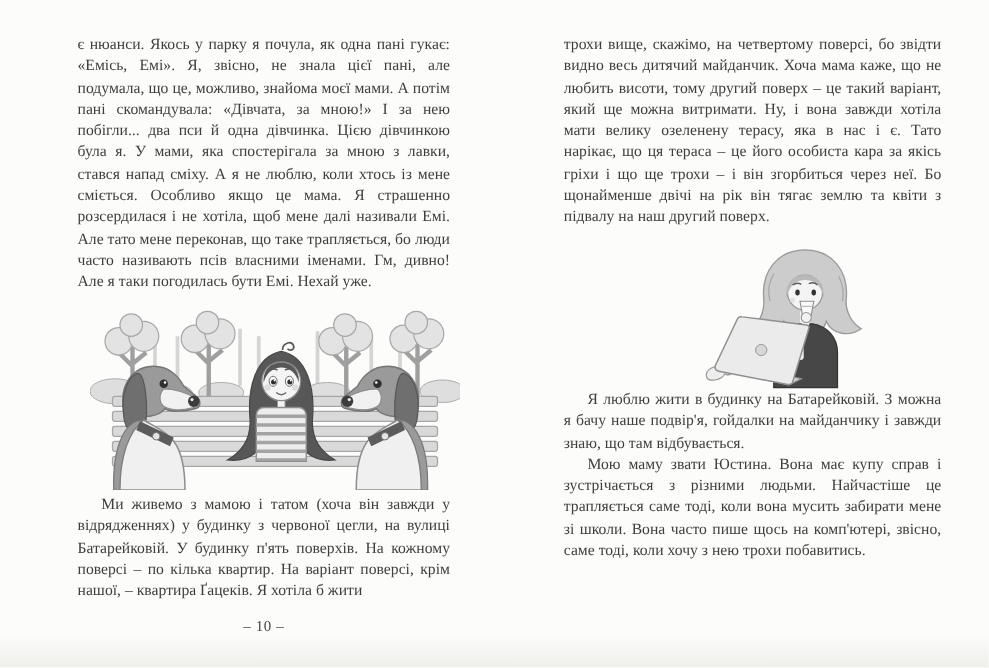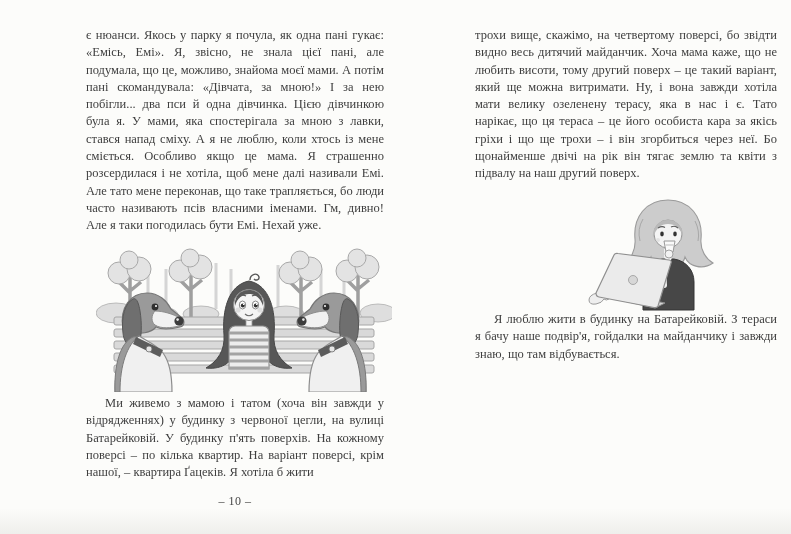--- a/index.html
+++ b/index.html
@@ -4,21 +4,21 @@
 <title>Book spread</title>
 <style>
   html,body{margin:0;padding:0;}
   body{
     width:791px;height:534px;overflow:hidden;
     background:#fcfcfa;
     font-family:"Liberation Serif", serif;
     color:#3e3e3e;
   }
   .spread{position:relative;width:791px;height:534px;background:#fcfcfa;}
-  .page{position:absolute;top:0;height:534px;margin-left:24px;}
+  .page{position:absolute;top:0;height:534px;}
   .page-left{left:0;width:395px;}
   .page-right{left:414px;width:396px;}
   .body-text{
     position:absolute;margin:0;
     font-size:12.5px;line-height:17.3px;
     text-align:justify;
     letter-spacing:0.02px;
   }
   .page-left .body-text{left:62px;width:298px;}
   .page-right .body-text,
@@ -189,19 +189,20 @@
 
         <g>
           <path d="M14 98 L72 111 L82 106 L24 94 Z" fill="#d4d4d4" stroke="#8f8f8f" stroke-width="1"></path>
           <path d="M13 96 L31 58 Q32 56 35 56.5 L86 63 Q89 63.5 88 66 L75 109 Q74 111 71 110.5 L16 100 Q13 99.5 13 96 Z" fill="#ebebeb" stroke="#8f8f8f" stroke-width="1.2"></path>
           <circle cx="50" cy="83" r="4.5" fill="#d7d7d7" stroke="#999999" stroke-width="0.8"></circle>
         </g>
       </svg>
     </figure>
 
     <div class="text-flow" style="top:311px">
-      <p class="body-text indent">Я люблю жити в будинку на Батарейковій. З тераси я бачу наше подвір'я, гойдалки на майданчику і завжди знаю, що там відбувається.</p>
+      <p class="body-text indent">Я люблю жити в будинку на Батарейковій. З можна я бачу наше подвір'я, гойдалки на майданчику і завжди знаю, що там відбувається.</p>
+      <p class="body-text indent">Мою маму звати Юстина. Вона має купу справ і зустрічається з різними людьми. Найчастіше це трапляється саме тоді, коли вона мусить забирати мене зі школи. Вона часто пише щось на комп'ютері, звісно, саме тоді, коли хочу з нею трохи побавитись.</p>
     </div>
 
   </section>
 
   <div class="bottom-shadow"></div>
 </div>
 
 </body></html>

